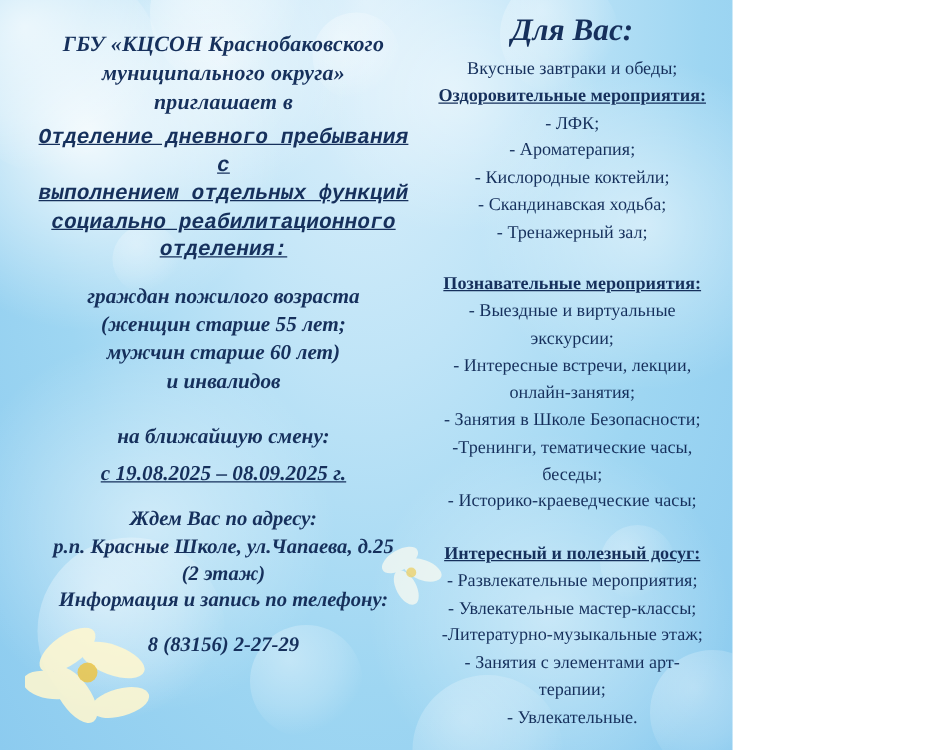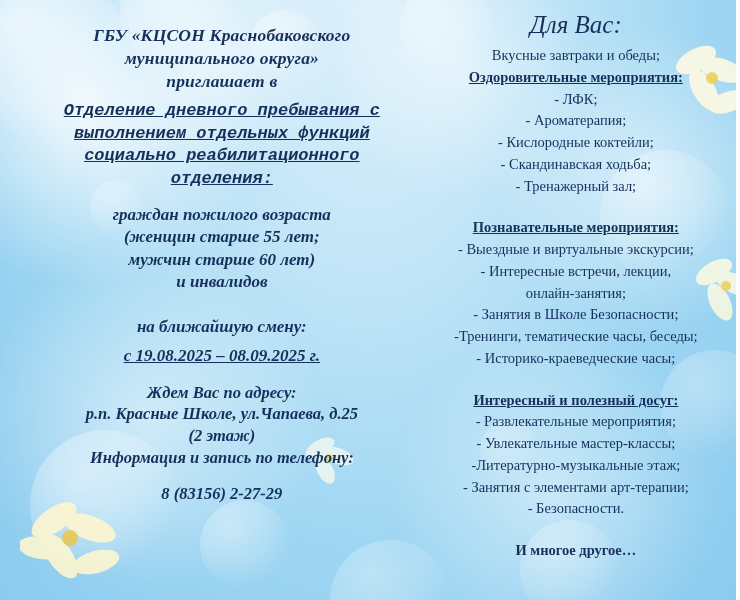--- a/index.html
+++ b/index.html
@@ -7,21 +7,21 @@
     padding: 0;
   }
   body {
     width: 740px;
     height: 600px;
     overflow: hidden;
     font-family: "Liberation Serif", serif;
   }
   #poster {
     position: relative;
-    width: 736px;
+    width: 586px;
     height: 600px;
     overflow: hidden;
     background:
       radial-gradient(circle at 12% 18%, rgba(255,255,255,0.85) 0%, rgba(255,255,255,0) 22%),
       radial-gradient(circle at 30% 8%, rgba(255,255,255,0.55) 0%, rgba(255,255,255,0) 16%),
       radial-gradient(circle at 62% 12%, rgba(255,255,255,0.45) 0%, rgba(255,255,255,0) 18%),
       radial-gradient(circle at 88% 30%, rgba(255,255,255,0.5) 0%, rgba(255,255,255,0) 20%),
       radial-gradient(circle at 20% 70%, rgba(255,255,255,0.5) 0%, rgba(255,255,255,0) 24%),
       radial-gradient(circle at 75% 82%, rgba(255,255,255,0.45) 0%, rgba(255,255,255,0) 22%),
       radial-gradient(ellipse at 50% 0%, #dff1fb 0%, #bfe4f7 35%, #9ed6f2 65%, #8ccbef 100%);
@@ -80,21 +80,21 @@
   .l-body {
     font-size: 17px;
     text-align: center;
   }
   .l-small {
     font-size: 16.5px;
   }
   .r-title {
     color: #16305c;
     font-style: italic;
-    font-weight: normal;
+    font-weight: bold;
     font-size: 25px;
     line-height: 1.2;
   }
   .r-line {
     color: #16305c;
     font-size: 14.5px;
     line-height: 1.5;
   }
   .r-line.b {
     font-weight: bold;
@@ -226,21 +226,21 @@
       <div class="r-line">-Тренинги, тематические часы, беседы;</div>
       <div class="r-line">- Историко-краеведческие часы;</div>
 
       <div class="r-gap-l"></div>
 
       <div class="r-line b u">Интересный и полезный досуг:</div>
       <div class="r-line">- Развлекательные мероприятия;</div>
       <div class="r-line">- Увлекательные мастер-классы;</div>
       <div class="r-line">-Литературно-музыкальные этаж;</div>
       <div class="r-line">- Занятия с элементами арт-терапии;</div>
-      <div class="r-line">- Безопасности.</div>
+      <div class="r-line">- Увлекательные.</div>
 
       <div class="r-gap-l"></div>
 
       <div class="r-line b">И многое другое…</div>
     </div>
 
   </div>
 </div>
 
 </body></html>

